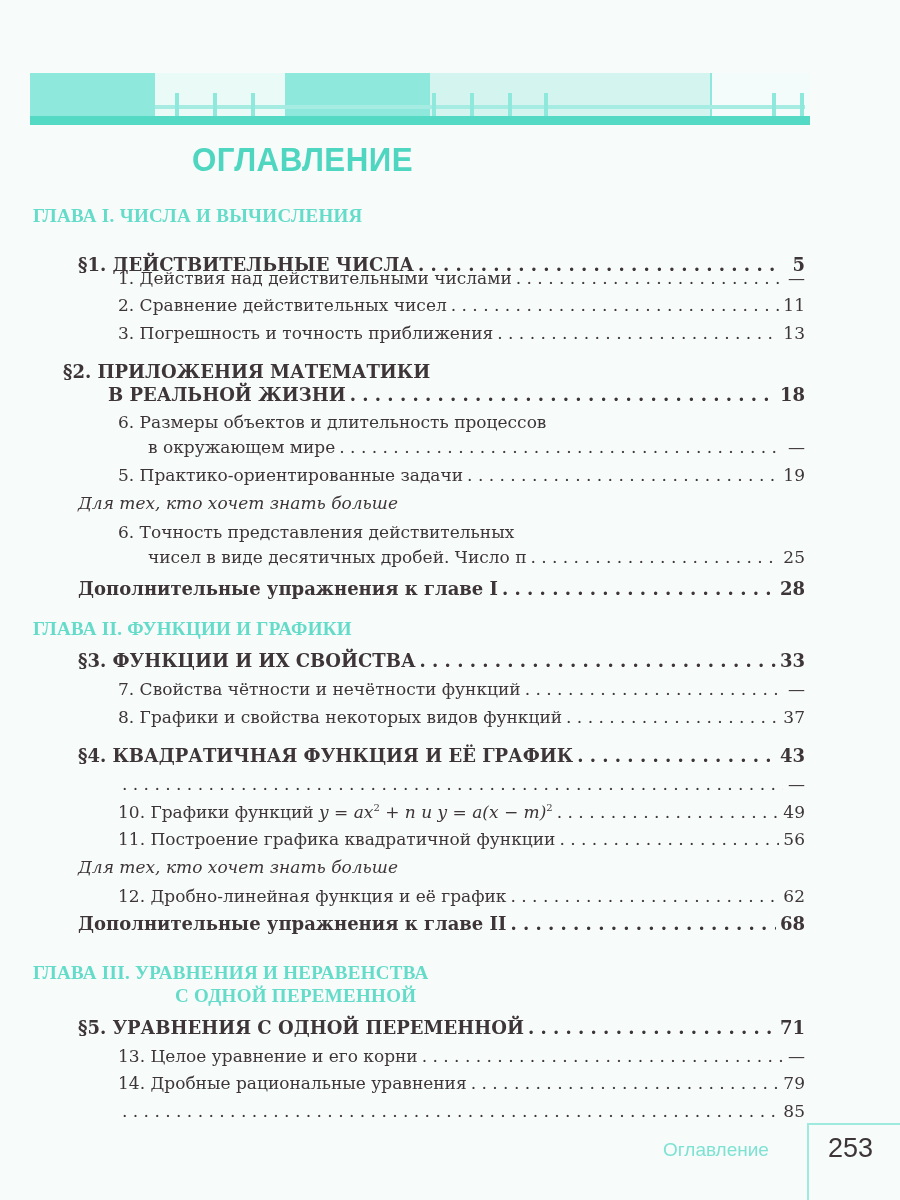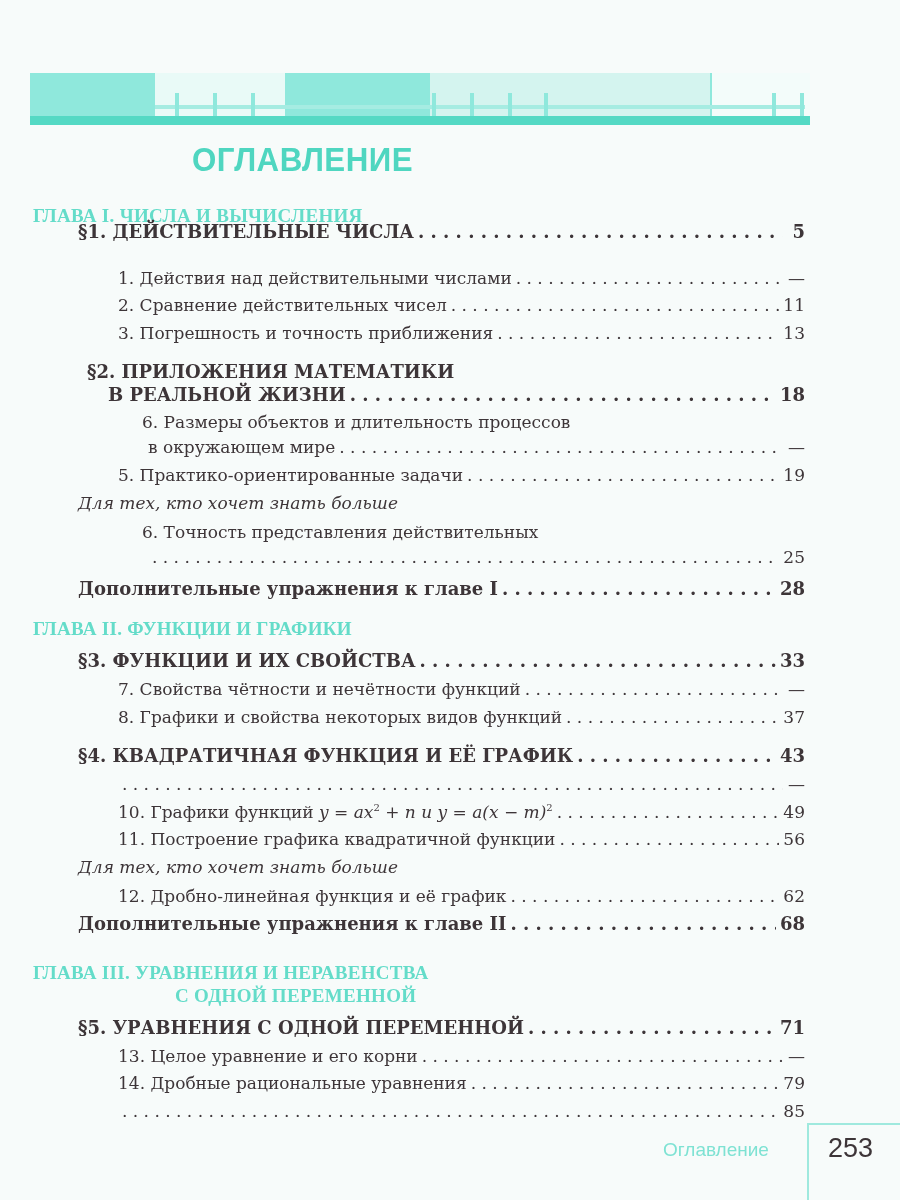--- a/index.html
+++ b/index.html
@@ -25,21 +25,21 @@
     position:absolute; left:33px; font-weight:bold; font-size:19px; color:#64dcc9;
     font-family:"Liberation Serif", serif; letter-spacing:0.3px;
   }
   .row { position:absolute; display:flex; align-items:baseline; right:95px; font-size:17px; white-space:nowrap; }
   .row .label { }
   .row .dots { flex:1; overflow:hidden; margin:0 4px; letter-spacing:3.4px; color:#3d3538; }
   .row .dots::before { content:". . . . . . . . . . . . . . . . . . . . . . . . . . . . . . . . . . . . . . . . . . . . . . . . . . . . . . . . . . . . . . . . . . . . . . . . . . . . . . . ."; letter-spacing:0; }
   .row .page { min-width:18px; text-align:right; }
   .sec { font-weight:bold; font-size:18px; }
   .item { font-size:17px; }
-  .plain { position:absolute; font-size:17px; white-space:nowrap;margin-left:24px; }
+  .plain { position:absolute; font-size:17px; white-space:nowrap; }
   .plain.bold { font-weight:bold; font-size:18px; }
   .italic { position:absolute; left:78px; font-style:italic; font-size:17px; }
   .footer-label { position:absolute; left:663px; top:1139px; font-family:"Liberation Sans", sans-serif; font-size:19px; color:#7ee2d3; }
   .footer-box { position:absolute; left:807px; top:1123px; width:93px; height:77px; border-left:2px solid #9fe9de; border-top:2px solid #9fe9de; }
   .footer-num { position:absolute; left:828px; top:1133px; font-family:"Liberation Sans", sans-serif; font-size:27px; color:#3d3538; }
   sup { font-size:10px; }
   .math { font-style:italic; }
 </style>
 </head>
 <body>
@@ -58,21 +58,21 @@
     <div class="tick" style="left:514px"></div>
   <div class="tick" style="left:742px"></div>
     <div class="tick" style="left:770px"></div>
   <div class="strip"></div>
 </div>
 
 <div class="title">ОГЛАВЛЕНИЕ</div>
 
 <div class="chapter" style="top:205px">ГЛАВА I. ЧИСЛА И ВЫЧИСЛЕНИЯ</div>
 
-<div class="row sec" style="left:78px; top:221px">
+<div class="row sec" style="left:78px; top:254px">
   <span class="label">§1. ДЕЙСТВИТЕЛЬНЫЕ ЧИСЛА</span>
     <span class="dots"></span>
     <span class="page">5</span>
 </div>
 <div class="row item" style="left:118px; top:268px">
   <span class="label">1. Действия над действительными числами</span>
     <span class="dots"></span>
     <span class="page">—</span>
 </div>
 <div class="row item" style="left:118px; top:295px">
@@ -99,20 +99,21 @@
     <span class="page">—</span>
 </div>
 <div class="row item" style="left:118px; top:465px">
   <span class="label">5. Практико-ориентированные задачи</span>
     <span class="dots"></span>
     <span class="page">19</span>
 </div>
 <div class="italic" style="top:493px">Для тех, кто хочет знать больше</div>
 <div class="plain" style="left:118px; top:522px">6. Точность представления действительных</div>
 <div class="row item" style="left:148px; top:547px">
+  <span class="label">чисел в виде десятичных дробей. Число π</span>
     <span class="dots"></span>
     <span class="page">25</span>
 </div>
 <div class="row sec" style="left:78px; top:578px">
   <span class="label">Дополнительные упражнения к главе I</span>
     <span class="dots"></span>
     <span class="page">28</span>
 </div>
 
 <div class="chapter" style="top:618px">ГЛАВА II. ФУНКЦИИ И ГРАФИКИ</div>

